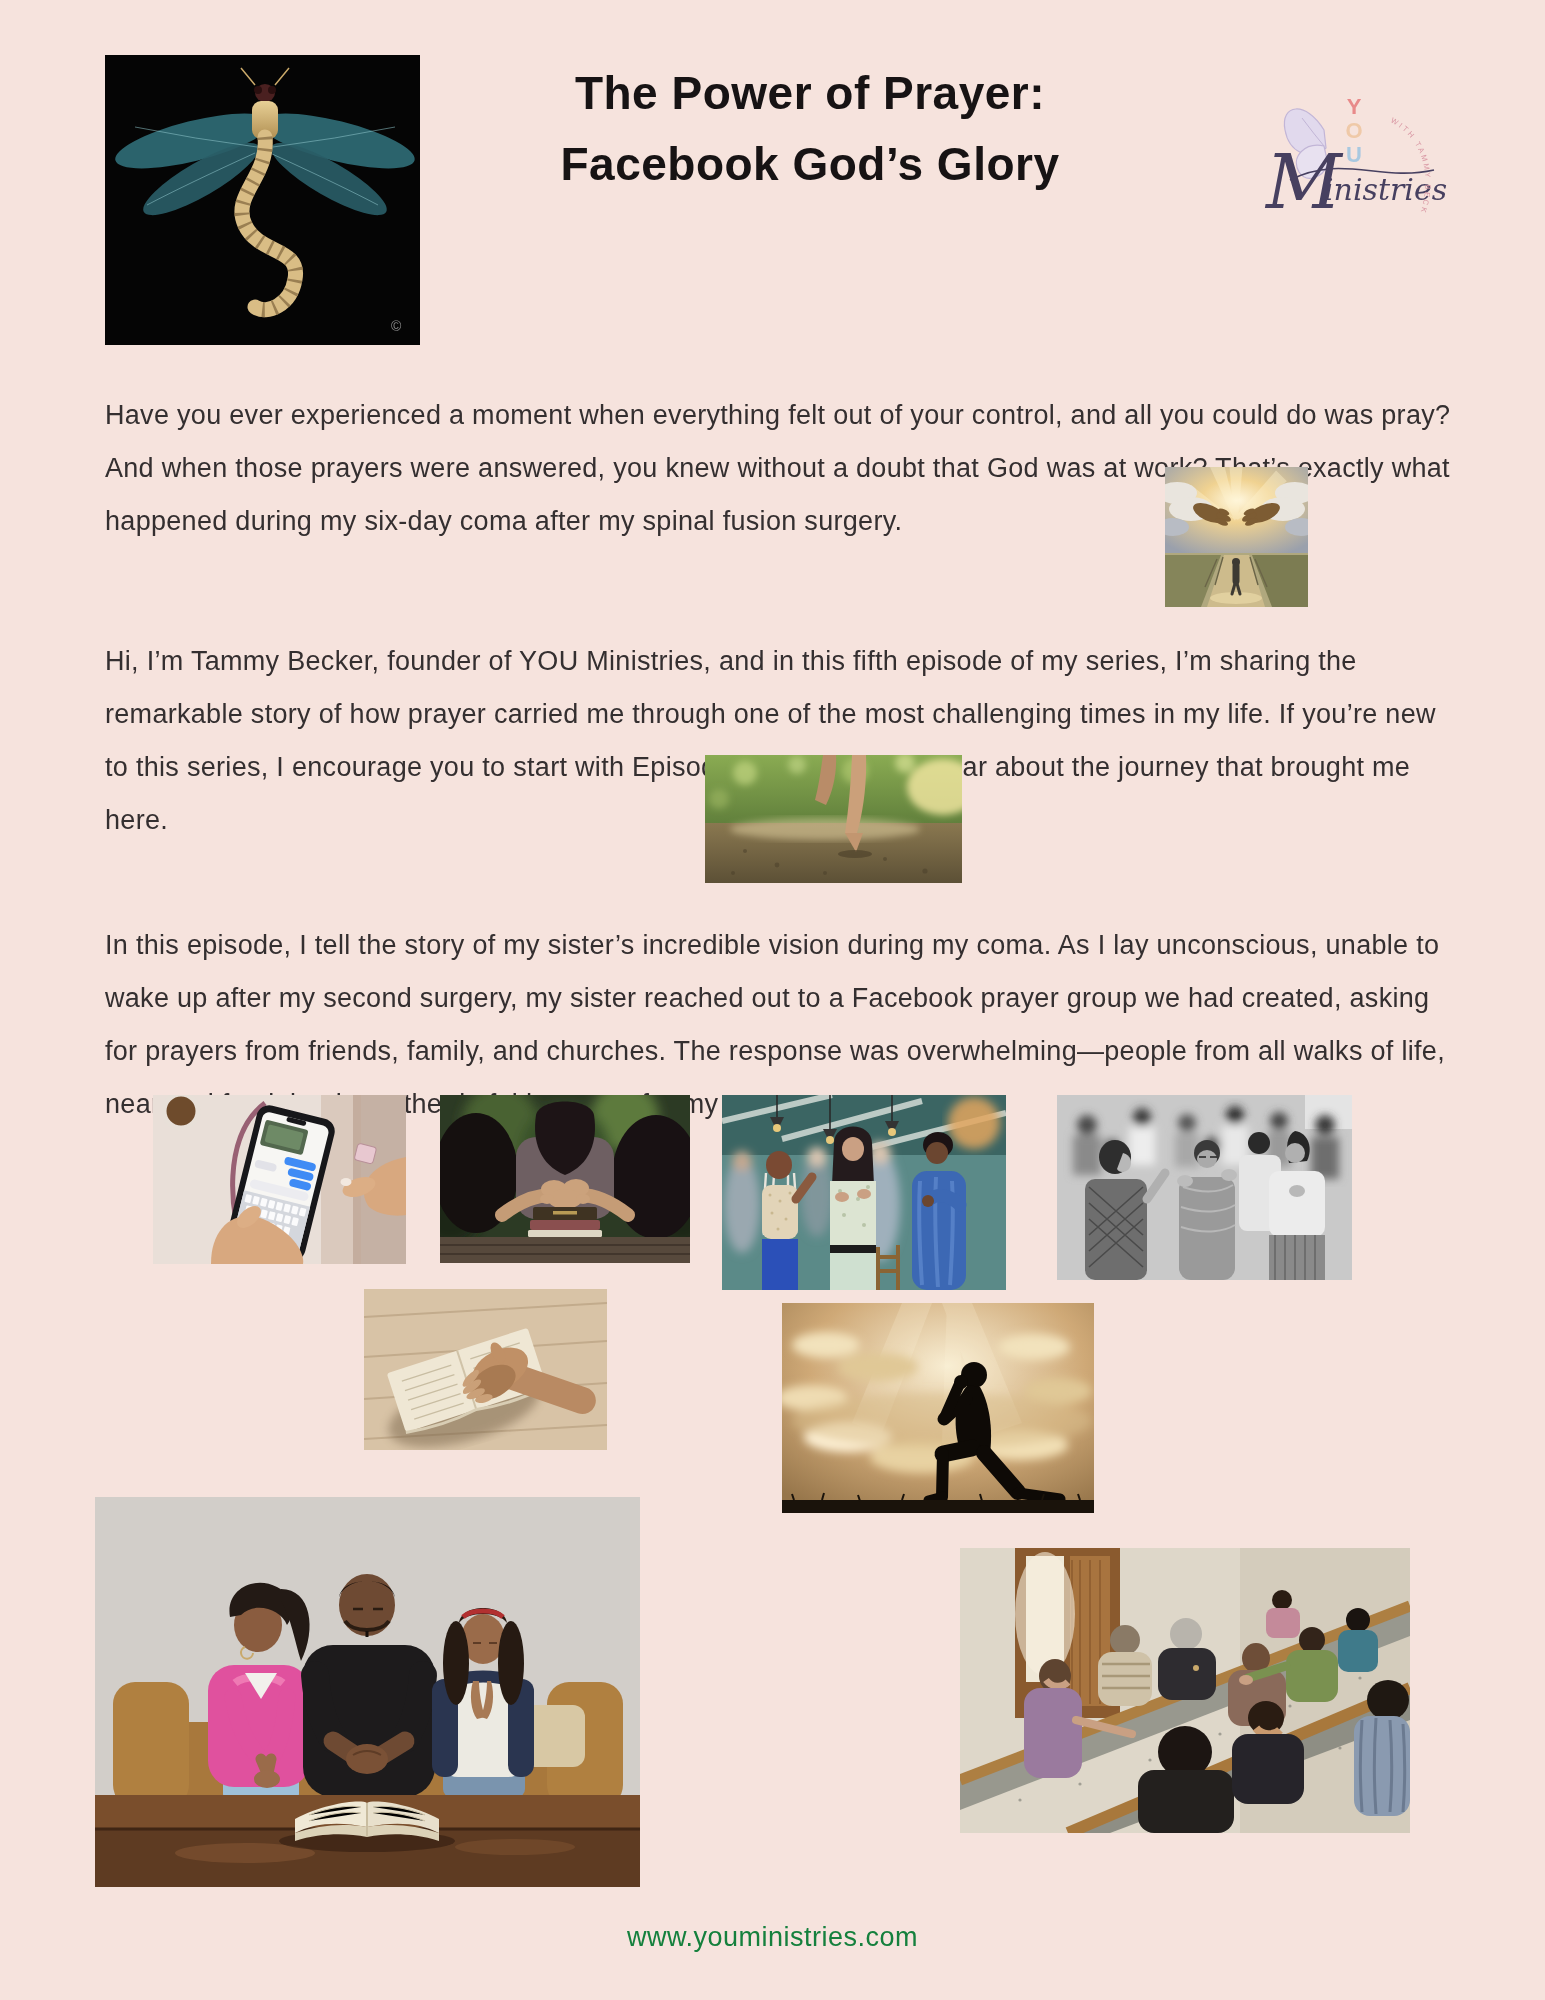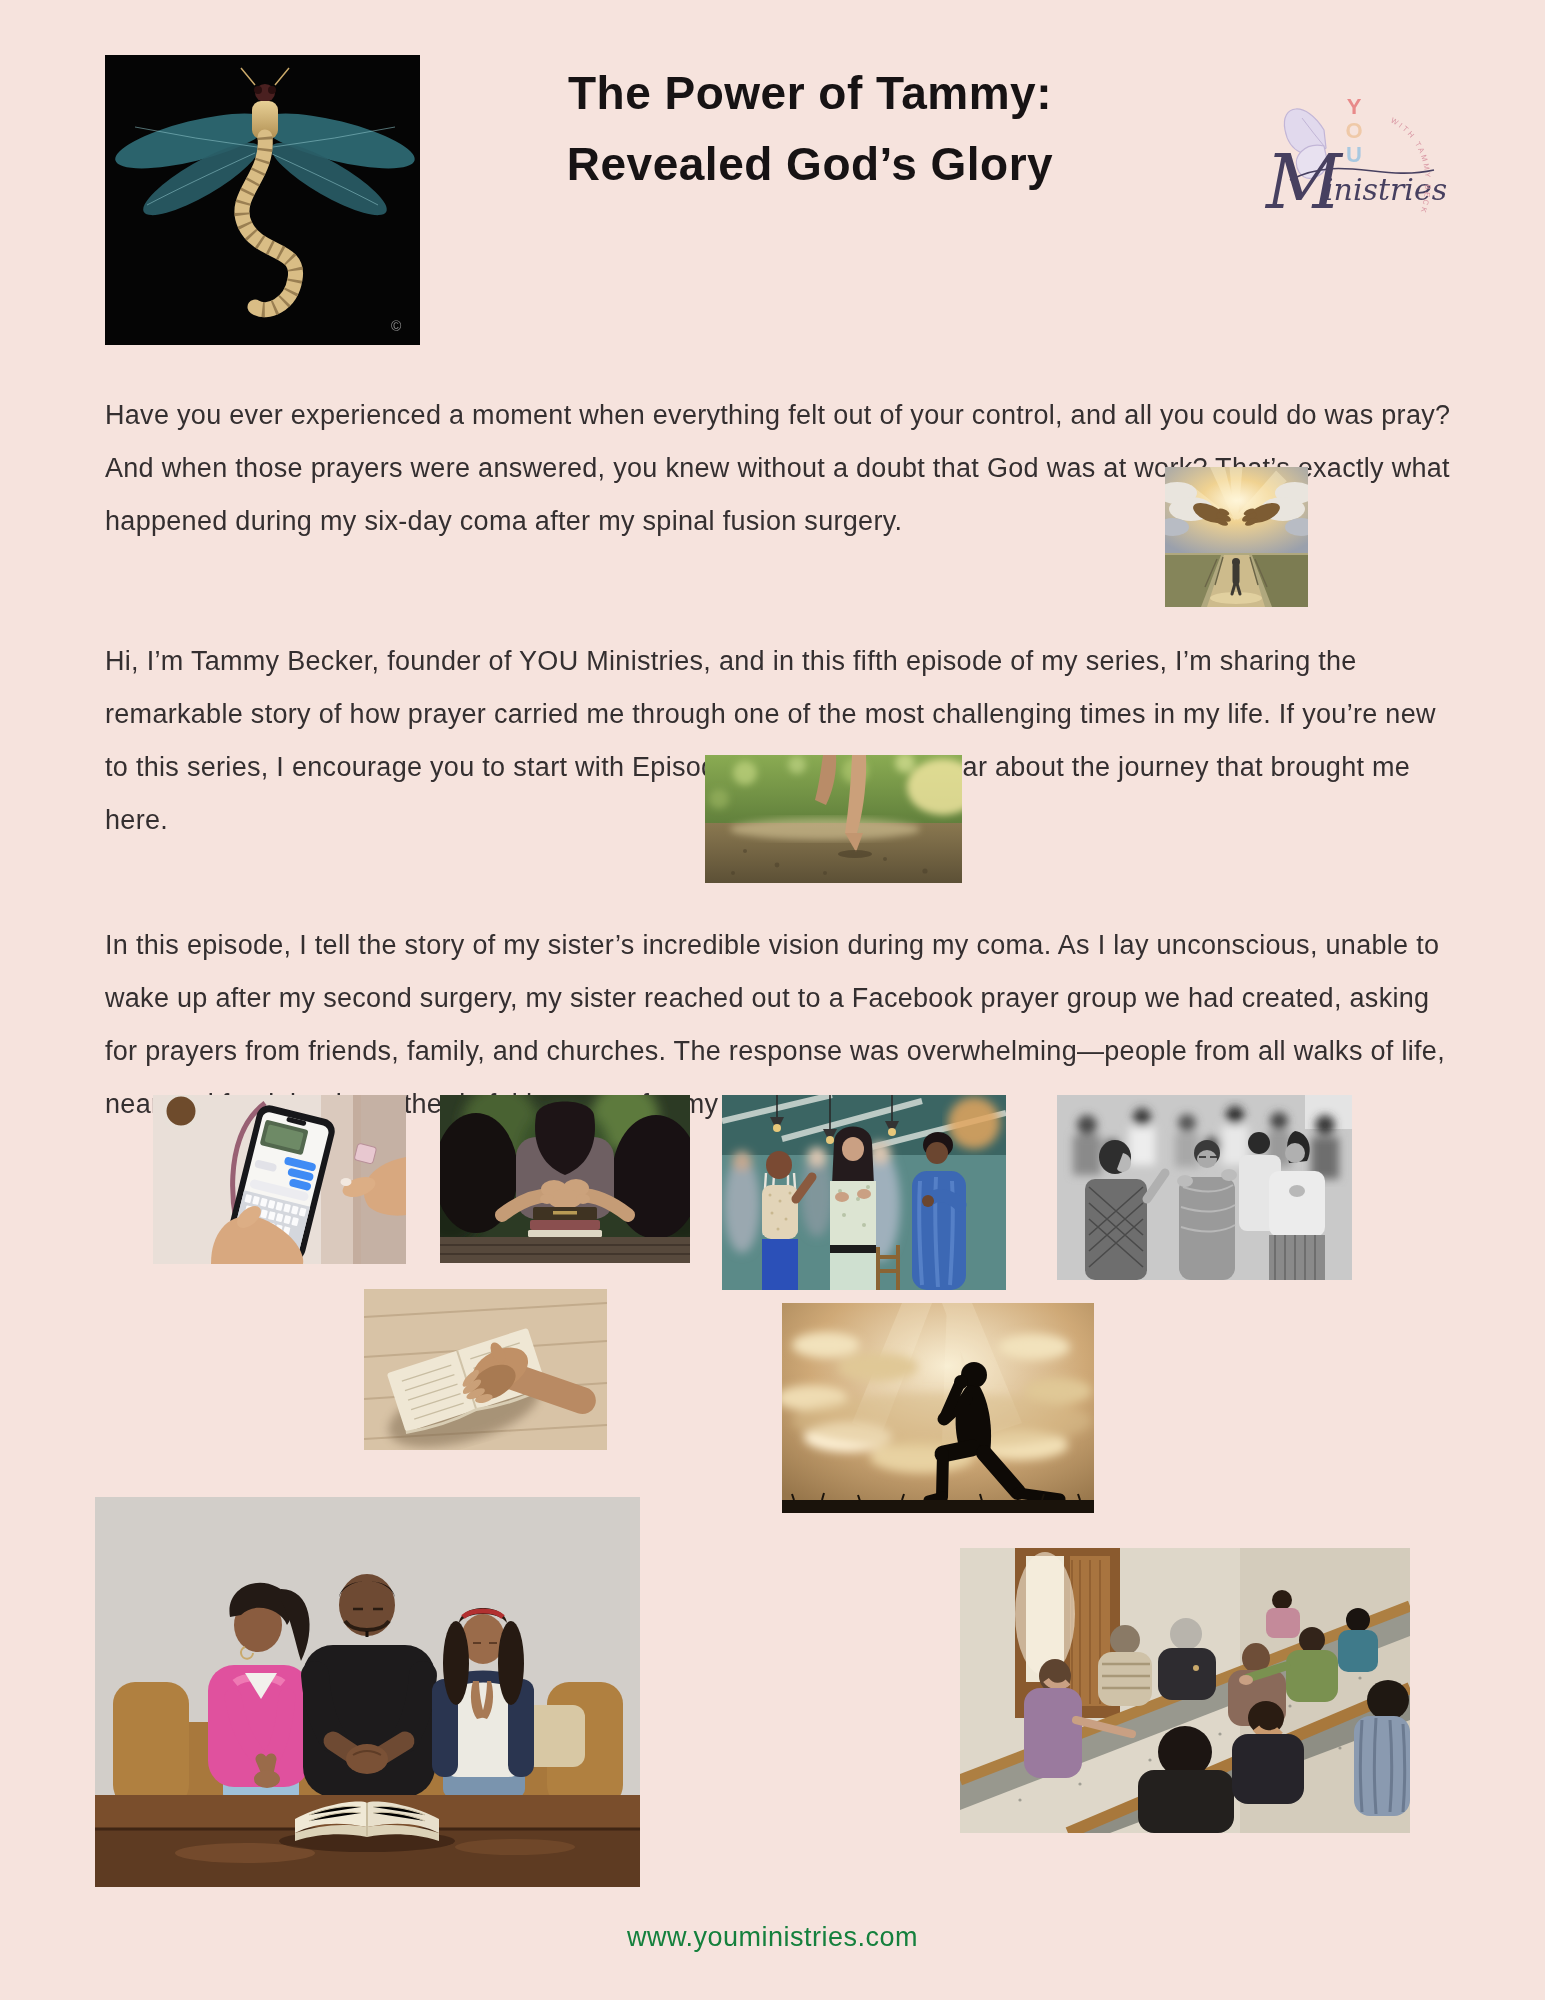--- a/index.html
+++ b/index.html
@@ -42,22 +42,22 @@
         <path d="M30,72 Q90,84 152,92 M290,72 Q230,84 168,92 M42,150 Q80,130 150,98 M273,150 Q235,130 165,98" stroke="#8fc6cc" stroke-width="1" fill="none" opacity=".55"></path>
         <rect x="147" y="46" width="26" height="38" rx="9" fill="url(#gold)"></rect>
         <path d="M160,82 C164,122 126,140 140,170 C154,200 196,192 190,224 C186,250 162,260 150,252" stroke="#d9bd85" stroke-width="15" fill="none" stroke-linecap="round"></path>
         <path d="M160,82 C164,122 126,140 140,170 C154,200 196,192 190,224 C186,250 162,260 150,252" stroke="#8a6f45" stroke-width="15" fill="none" stroke-dasharray="2.5 9" opacity=".8"></path>
         <text x="286" y="276" font-size="14" fill="#8a8a8a">©</text>
       </g>
     </svg>
   </figure>
 
   <div class="abs title">
-    <div>The Power of Tammy:</div>
-    <div>Revealed God’s Glory</div>
+    <div>The Power of Prayer:</div>
+    <div>Facebook God’s Glory</div>
   </div>
 
   <figure class="abs" style="left:1262px;top:82px;">
     <svg width="185" height="160" viewBox="0 0 185 160">
       <g opacity=".85">
         <path d="M62,48 C44,18 18,22 23,48 C27,70 47,80 64,66 Z" fill="#ded8f0" stroke="#b9aed6" stroke-width="1.2"></path>
         <path d="M62,64 C44,60 28,74 37,90 C44,101 60,97 66,82 Z" fill="#e6e1f4" stroke="#b9aed6" stroke-width="1.2"></path>
         <path d="M40,36 Q52,52 62,64" stroke="#b9aed6" stroke-width="1" fill="none"></path>
       </g>
       <text x="92" y="32" text-anchor="middle" font-size="22" font-weight="bold" fill="#e88a8a">Y</text>

